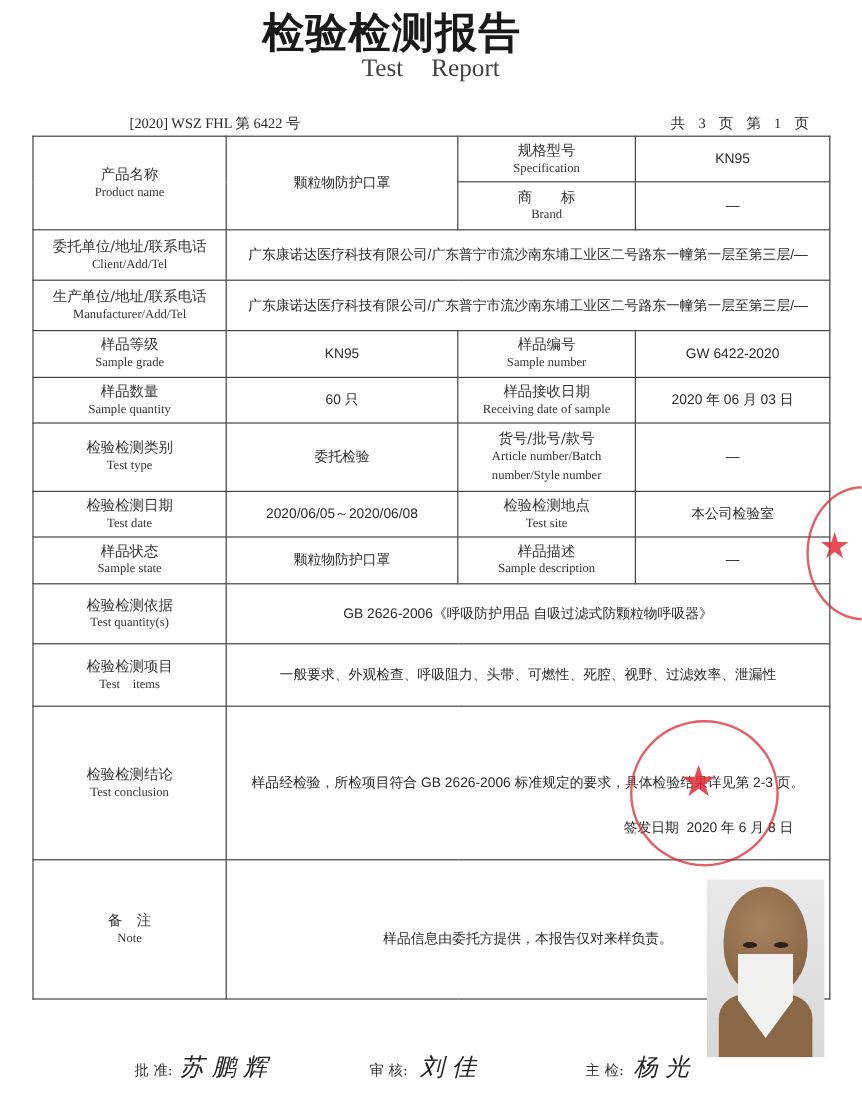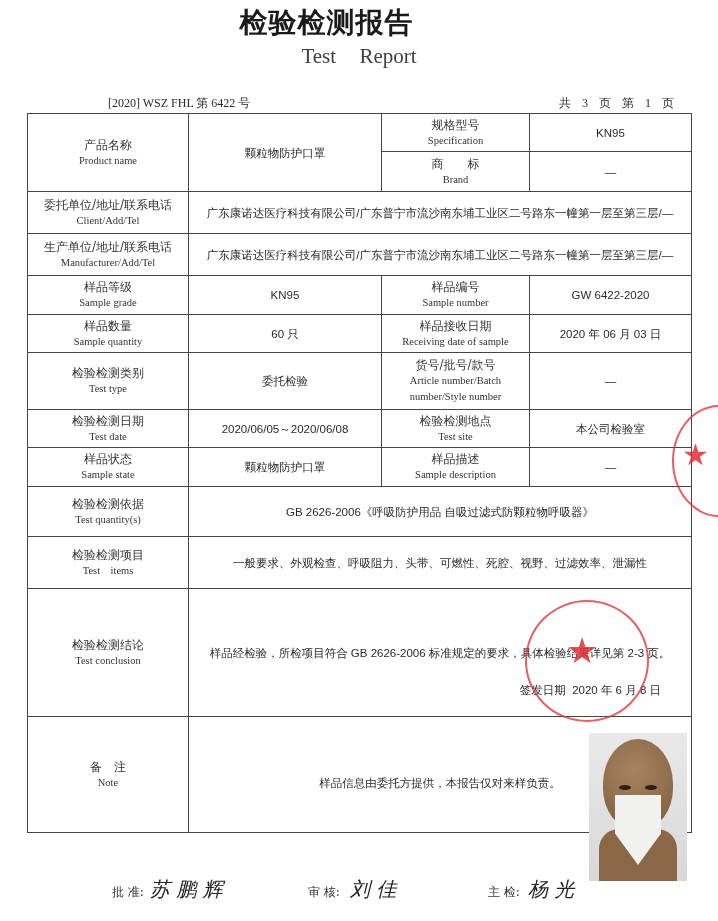--- a/index.html
+++ b/index.html
@@ -1,17 +1,17 @@
 <!DOCTYPE html>
 <html><head>
 <meta charset="utf-8">
 <style>
   html,body{margin:0;padding:0;background:#fff;}
   body{width:718px;height:921px;position:relative;overflow:hidden;font-family:"DejaVu Serif","Liberation Serif",serif;color:#2a2a2a;}
-  .title-cn{position:absolute;left:0;width:653px;top:4px;text-align:center;font-size:28px;font-weight:bold;letter-spacing:1px;font-family:"DejaVu Sans","Liberation Sans",sans-serif;color:#1a1a1a;}
+  .title-cn{position:absolute;left:0;width:653px;top:4px;text-align:center;font-size:35px;font-weight:bold;letter-spacing:1px;font-family:"DejaVu Sans","Liberation Sans",sans-serif;color:#1a1a1a;}
   .title-en{position:absolute;left:0;width:718px;top:44px;text-align:center;font-size:21px;font-family:"Liberation Serif",serif;word-spacing:18px;color:#404040;}
   .report-no{position:absolute;left:68px;top:95px;font-size:12px;font-family:"Liberation Serif",serif;padding-left:40px;}
   .page-info{position:absolute;right:44px;top:95px;font-size:12px;font-family:"Liberation Serif",serif;word-spacing:8px;}
   table.report{position:absolute;left:27px;top:113px;width:664px;border-collapse:collapse;table-layout:fixed;}
   table.report td{border:1px solid #444;text-align:center;vertical-align:middle;font-size:11.5px;line-height:16px;padding:0 4px;}
   .cn{display:block;font-size:12px;color:#333;}
   .en{display:block;font-size:10.5px;font-family:"Liberation Serif",serif;color:#333;}
   td.left{text-align:left;padding-left:8px;}
   .val{font-size:12px;font-family:Liberation Sans, sans-serif;}
   .stamp{position:absolute;border:2px solid rgba(220,40,50,0.75);border-radius:50%;}

